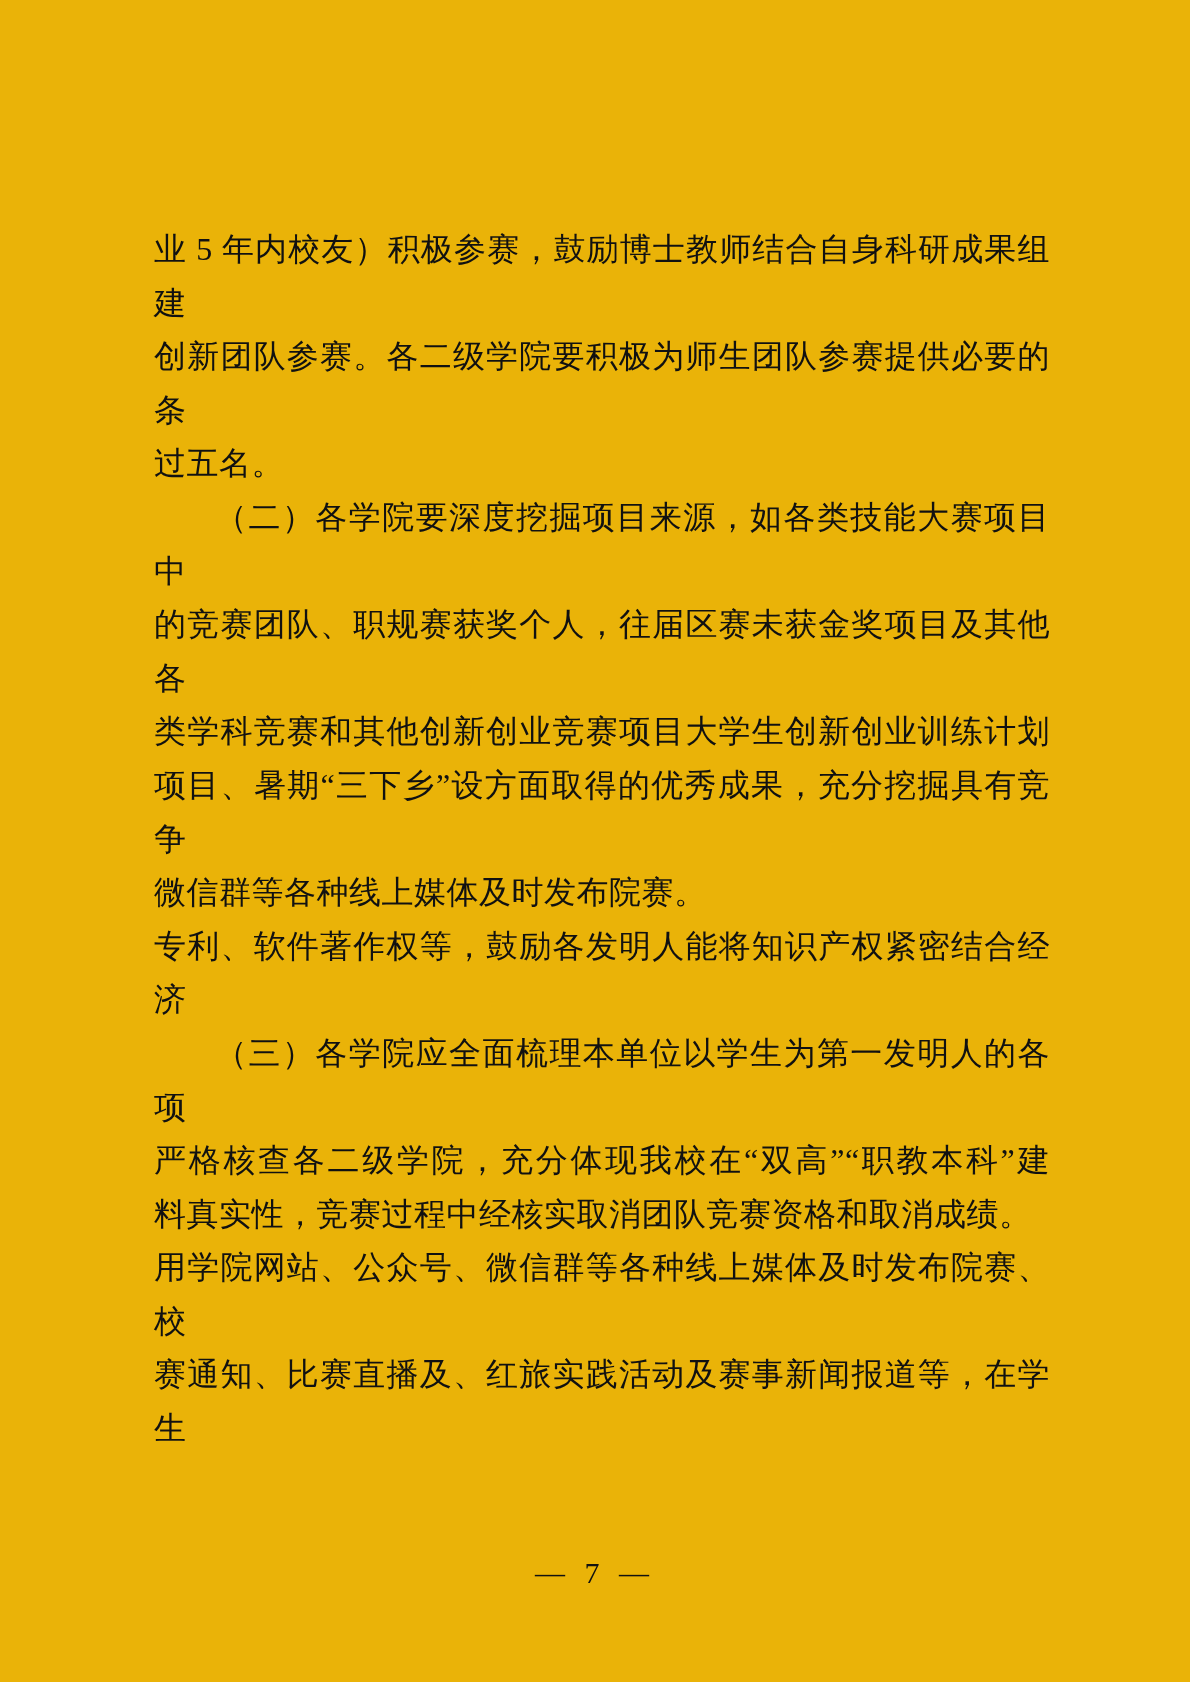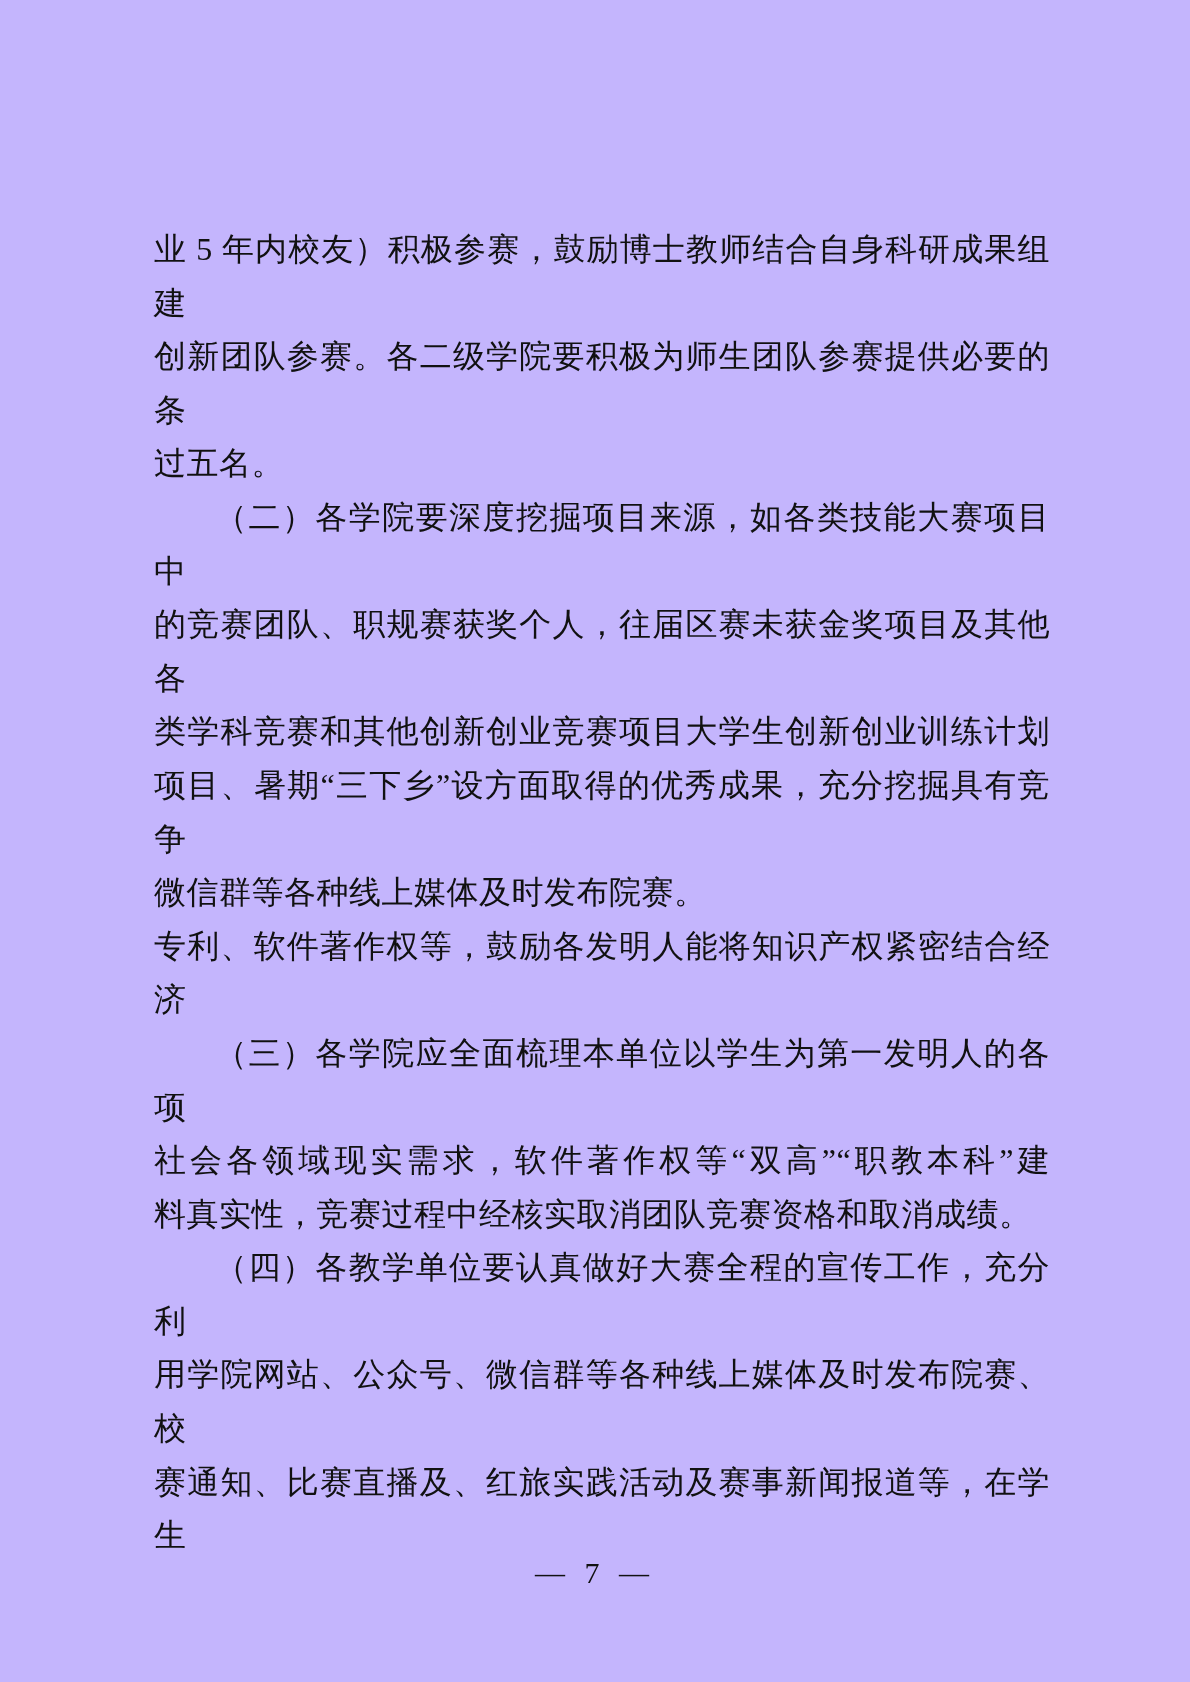--- a/index.html
+++ b/index.html
@@ -5,21 +5,21 @@
   html, body { margin: 0; padding: 0; }
   body {
     background: #e8e8e8;
     font-family: "Liberation Serif", "DejaVu Serif", serif;
   }
   .page {
     position: relative;
     width: 1190px;
     height: 1682px;
     margin: 0 auto;
-    background: #c4b5fd;
+    background: #eab308;
     color: #111111;
     overflow: hidden;
   }
   .body-text {
     position: absolute;
     left: 154px;
     top: 223px;
     width: 896px;
     font-size: 32px;
     line-height: 53.6px;
@@ -58,21 +58,20 @@
     <div class="ln j"><span>业 5 年内校友）积极参赛，鼓励博士教师结合自身科研成果组建</span></div>
     <div class="ln j"><span>创新团队参赛。各二级学院要积极为师生团队参赛提供必要的条</span></div>
     <div class="ln"><span>过五名。</span></div>
     <div class="ln j indent"><span>（二）各学院要深度挖掘项目来源，如各类技能大赛项目中</span></div>
     <div class="ln j"><span>的竞赛团队、职规赛获奖个人，往届区赛未获金奖项目及其他各</span></div>
     <div class="ln j"><span>类学科竞赛和其他创新创业竞赛项目大学生创新创业训练计划</span></div>
     <div class="ln j"><span>项目、暑期“三下乡”设方面取得的优秀成果，充分挖掘具有竞争</span></div>
     <div class="ln"><span>微信群等各种线上媒体及时发布院赛。</span></div>
     <div class="ln j"><span>专利、软件著作权等，鼓励各发明人能将知识产权紧密结合经济</span></div>
     <div class="ln j indent"><span>（三）各学院应全面梳理本单位以学生为第一发明人的各项</span></div>
-    <div class="ln j"><span>社会各领域现实需求，软件著作权等“双高”“职教本科”建</span></div>
+    <div class="ln j"><span>严格核查各二级学院，充分体现我校在“双高”“职教本科”建</span></div>
     <div class="ln"><span>料真实性，竞赛过程中经核实取消团队竞赛资格和取消成绩。</span></div>
-    <div class="ln j indent"><span>（四）各教学单位要认真做好大赛全程的宣传工作，充分利</span></div>
     <div class="ln j"><span>用学院网站、公众号、微信群等各种线上媒体及时发布院赛、校</span></div>
     <div class="ln j"><span>赛通知、比赛直播及、红旅实践活动及赛事新闻报道等，在学生</span></div>
 
   </div>
   <div class="footer"><span>— 7 —</span></div>
 </div>
 
 </body></html>

